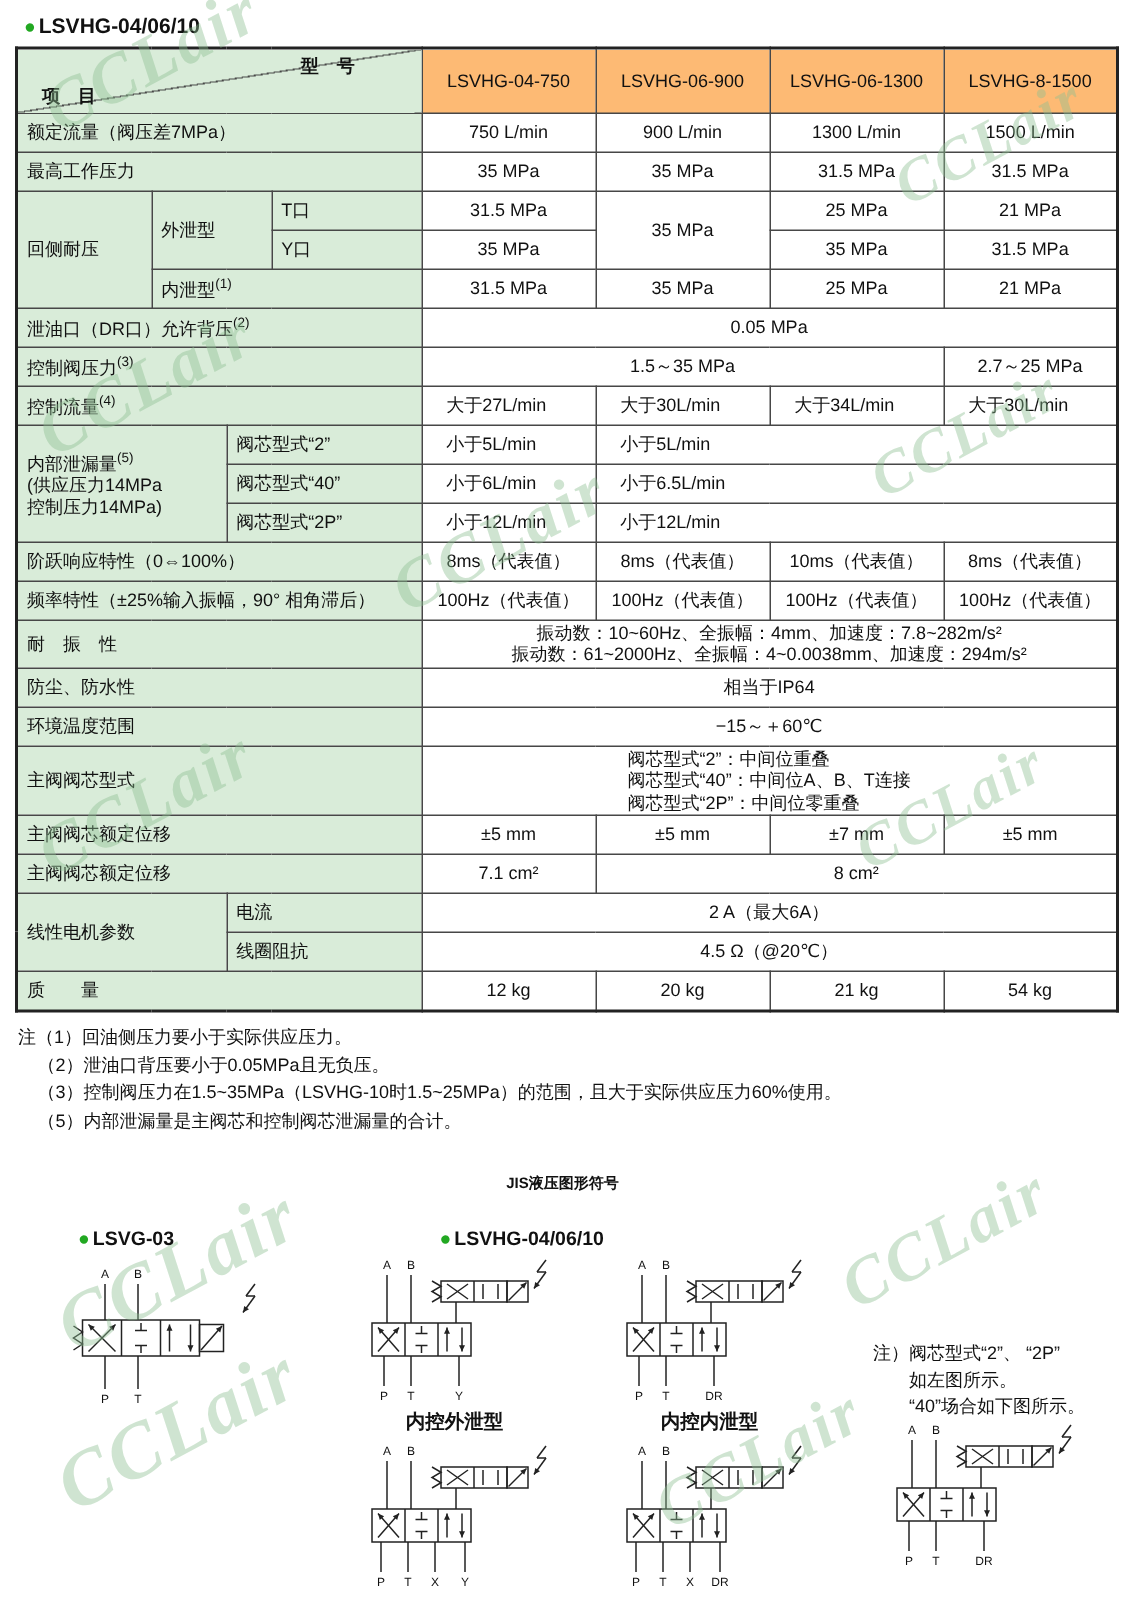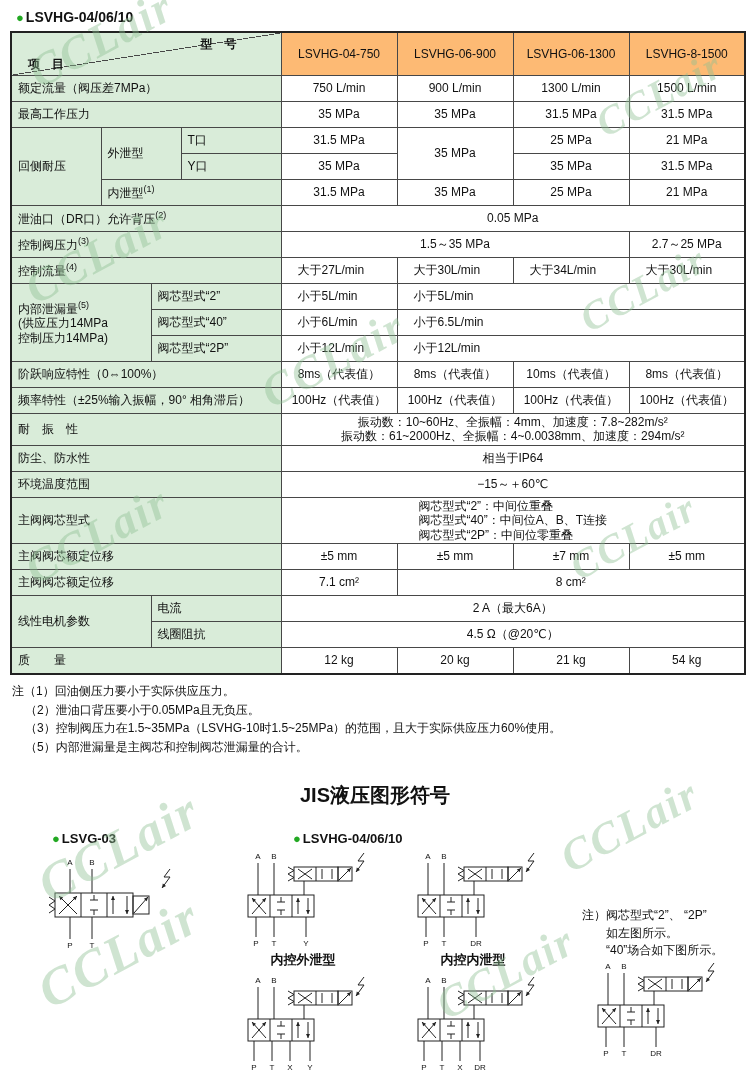--- a/index.html
+++ b/index.html
@@ -28,21 +28,21 @@
   td.corner{position:relative;height:42px;padding:0;
       background-color:#d9ecd9;
       background-image:linear-gradient(to bottom right,rgba(0,0,0,0) 49.5%,#474747 49.5%,#474747 50.5%,rgba(0,0,0,0) 50.5%);font-weight:bold;}
   .c-model{position:absolute;top:4px;right:44px;}
   .c-item{position:absolute;bottom:4px;left:16px;}
 
   .notes{margin:7px 0 0 12px;font-size:12px;line-height:1.55;position:relative;z-index:2;}
   .notes div{white-space:nowrap;}
   .notes div:not(:first-child){padding-left:13px;}
 
-  .jis-heading{margin-top:26px;text-align:center;font-size:20px;font-weight:bold;
+  .jis-heading{margin-top:26px;text-align:center;font-size:10px;font-weight:bold;
       position:relative;z-index:2;}
 
   .symbols{position:relative;height:280px;margin-top:12px;z-index:2;}
   .sec-title{position:absolute;font-size:13px;font-weight:bold;}
   .diagram{position:absolute;width:150px;text-align:center;}
   .caption{font-size:13px;font-weight:bold;margin-top:-4px;}
   .side-note{position:absolute;font-size:12px;line-height:1.45;width:170px;}
   .side-note div:not(:first-child){padding-left:24px;}
 </style>
 </head>

